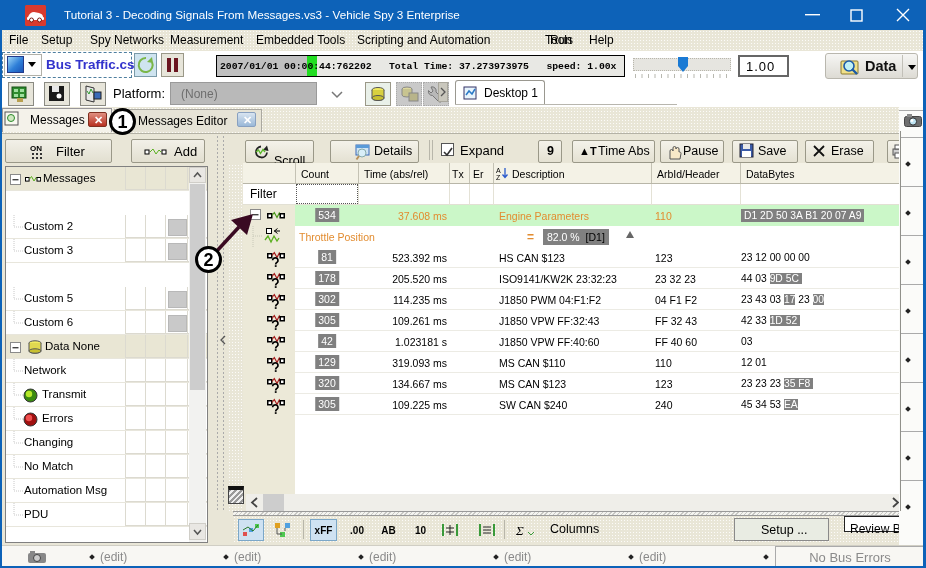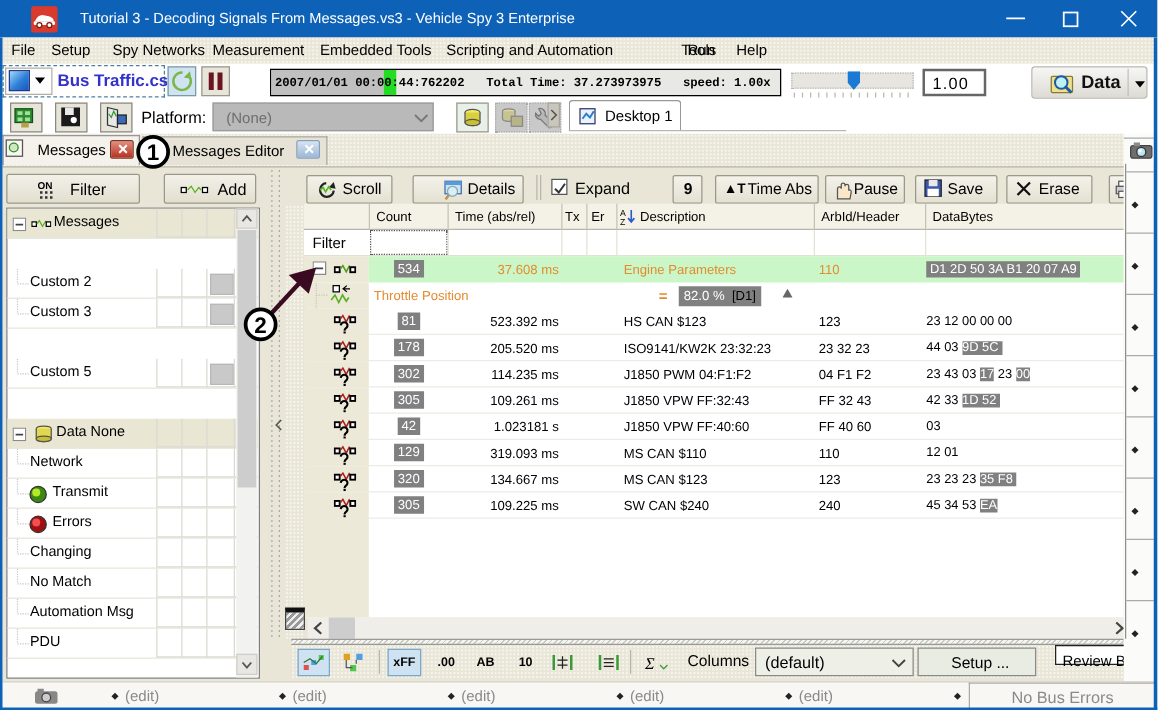--- a/index.html
+++ b/index.html
@@ -28,21 +28,21 @@
 #sliderhandle{left:678px;top:57px;width:10px;height:15px;}
 #speedbox{left:738px;top:55px;width:51px;height:22px;border:2px solid #666;background:#fff;font-size:13px;padding:2px 0 0 6px;letter-spacing:1px;}
 #databtn{left:825px;top:53px;width:93px;height:26px;background:linear-gradient(#f6f6f4,#dddbd4);border:1px solid #b9b7ae;border-radius:3px;}
 #datatxt{left:39px;top:4px;font-size:14.5px;font-weight:bold;color:#111;}
 #dataarrow{left:82px;top:11px;width:0;height:0;border-left:4px solid transparent;border-right:4px solid transparent;border-top:5px solid #000;}
 
 #row2{left:0;top:80px;width:926px;height:27px;background:#fff;}
 .tbtn2{top:82px;width:26px;height:24px;border:1px solid #8a8a82;}
 .dbtn2{top:82px;width:26px;height:24px;border:1px dotted #aaa;background:#c9c9c9;}
 #platformlbl{left:113px;top:86px;font-size:13px;color:#000;}
-#platformdd{left:170px;top:82px;width:177px;height:23px;background:#b9b9b9;border:1px solid #9a9a9a;}
+#platformdd{left:170px;top:82px;width:147px;height:23px;background:#b9b9b9;border:1px solid #9a9a9a;}
 #nonetxt{left:10px;top:4px;font-size:12px;color:#6e6e6e;}
 #desktab{left:455px;top:80px;width:90px;height:25px;background:#fff;border:1px solid #9a9890;border-bottom:none;border-radius:3px 3px 0 0;}
 #desktabtxt{left:28px;top:5px;font-size:12px;color:#000;}
 #tabline{left:455px;top:104px;width:222px;height:1px;background:#b8b6ae;}
 
 #tabrow{left:0;top:107px;width:926px;height:26px;}
 #vtab1{left:2px;top:108px;width:110px;height:24px;background:#f4f2ea;border:1px solid #98969a;border-bottom:none;}
 #vtab2{left:114px;top:109px;width:148px;height:23px;background:#e6e3d6;border:1px solid #aaa8a0;border-bottom:none;}
 .closex{font-size:11px;font-weight:bold;color:#fff;text-align:center;line-height:14px;}
 #circ1{left:109px;top:108px;width:27px;height:27px;border:3px solid #000;border-radius:50%;background:#fff;z-index:30;font-weight:bold;font-size:18px;text-align:center;line-height:22px;color:#000;}
@@ -320,20 +320,32 @@
         <path d="M2 0 V12 H11" stroke="#c8c8c8" stroke-dasharray="1,1" fill="none"></path>
       </svg>
       <span class="ttxt" style="left:18px;">Custom 5</span>
       <span class="tgray" style="top:4px;"></span>
       <span class="tcol" style="left:119px;"></span>
       <span class="tcol" style="left:139px;"></span>
       <span class="tcol" style="left:159px;"></span>
       <span class="tcol" style="left:181px;"></span>
       <span style="position:absolute;left:119px;bottom:0;width:82px;height:1px;background:#dcdad0;"></span>
     </div>
+<div class="trow" style="top:144px;">
+      <svg class="abs" style="left:6px;top:0;" width="12" height="24">
+        <path d="M2 0 V12 H11" stroke="#c8c8c8" stroke-dasharray="1,1" fill="none"></path>
+      </svg>
+      <span class="ttxt" style="left:18px;">Custom 6</span>
+      <span class="tgray" style="top:4px;"></span>
+      <span class="tcol" style="left:119px;"></span>
+      <span class="tcol" style="left:139px;"></span>
+      <span class="tcol" style="left:159px;"></span>
+      <span class="tcol" style="left:181px;"></span>
+      <span style="position:absolute;left:119px;bottom:0;width:82px;height:1px;background:#dcdad0;"></span>
+    </div>
 <div class="trow thead" style="top:168px;">
       <svg class="abs" style="left:4px;top:7px;" width="11" height="11">
         <rect x="0.5" y="0.5" width="10" height="10" fill="#fff" stroke="#8a8a8a"></rect>
         <rect x="2.5" y="5" width="6" height="1.4" fill="#444"></rect>
       </svg>
       <svg class="abs" style="left:21px;top:4px;" width="16" height="16">
         <ellipse cx="8" cy="4" rx="6" ry="2.2" fill="#f0ea60" stroke="#555"></ellipse>
         <path d="M2 4 L2 12 A6 2.2 0 0 0 14 12 L14 4" fill="#e0d850" stroke="#555"></path>
         <ellipse cx="8" cy="12" rx="6" ry="2.2" fill="#c8c030" stroke="#555"></ellipse>
       </svg>
@@ -447,21 +459,21 @@
 
 <div class="abs" style="left:243px;top:163px;width:656px;height:331px;background:#fff;border-left:1px solid #c0beb0;"></div>
 <div class="abs" style="left:243px;top:415px;width:52px;height:79px;background:#ece9d8;"></div>
 <div class="abs" id="gridtoolbar">
 <div class="gbtn" style="left:2px;width:69px;">
       <svg class="abs" style="left:6px;top:3px;" width="20" height="16">
         <path d="M9 2.5 A5.5 5.5 0 1 0 15 8.5" fill="none" stroke="#222" stroke-width="1.8"></path>
         <path d="M15 1.5 l1.5 5.5 -5.5 -1 z" fill="#222"></path>
         <path d="M4 8 l2.5 -2 2 3.5 2.5 -4 2 2.5" stroke="#5ab82a" fill="none" stroke-width="1.4"></path>
       </svg>
-      <span class="abs" style="left:28px;top:3px;">Scroll</span>
+      <span class="abs" style="left:28px;top:13px;">Scroll</span>
     </div>
 <div class="gbtn" style="left:87px;width:89px;">
       <svg class="abs" style="left:22px;top:2px;" width="19" height="19">
         <rect x="3" y="2" width="13" height="10" fill="#cfe4f4" stroke="#3a6ab8"></rect>
         <rect x="3" y="2" width="13" height="3" fill="#5a9ad8"></rect>
         <circle cx="9" cy="10" r="4" fill="#d8eef8" stroke="#8aa"></circle>
         <path d="M6 13 L3.5 16.5" stroke="#b8915a" stroke-width="2"></path>
       </svg>
       <span class="abs" style="left:43px;top:3px;">Details</span>
     </div>
@@ -736,26 +748,20 @@
 <div class="bbtn" style="left:242px;width:24px;"><svg width="22" height="20">
         <path d="M4 4 V16 M18 4 V16" stroke="#3a9a3a" stroke-width="2"></path>
         <path d="M7 7 h8 M7 10 h8 M7 13 h8" stroke="#222"></path>
       </svg></div>
 <span class="abs" style="left:271px;top:4px;width:1px;height:19px;background:#b8b6aa;"></span>
 <div class="bbtn" style="left:277px;width:28px;"><svg width="24" height="20">
         <text x="4" y="15" font-size="13" font-family="Liberation Serif" font-style="italic">Σ</text>
         <path d="M16 12 l3 3 3 -3" stroke="#3a9a3a" fill="none"></path>
       </svg></div>
 <span class="abs" style="left:317px;top:6px;font-size:12.5px;color:#000;">Columns</span>
-<div class="abs" style="left:371px;top:2px;width:127px;height:23px;background:#eef0e8;border:1px solid #8a8a8a;">
-      <span class="abs" style="left:7px;top:3px;font-size:13px;">(default)</span>
-      <svg class="abs" style="left:108px;top:8px;" width="12" height="8">
-        <path d="M1 1 L6 6 L11 1" stroke="#444" fill="none" stroke-width="1.5"></path>
-      </svg>
-    </div>
 <div class="abs" style="left:501px;top:2px;width:95px;height:23px;background:#e9ece3;border:1px solid #8a8a8a;">
       <span class="abs" style="left:26px;top:4px;font-size:12.5px;">Setup ...</span>
     </div>
 <div class="abs" style="left:611px;top:0px;width:57px;height:16px;background:#fff;border:1px solid #222;">
       <span class="abs" style="left:5px;top:5px;font-size:12px;white-space:nowrap;">Review B</span>
     </div>
 </div>
 <div class="abs" id="rstrip">
 <span class="abs" style="left:1px;top:24px;width:1px;height:380px;background:#90908a;"></span>
 <span class="abs" style="left:7px;top:55px;width:4px;height:4px;background:#222;transform:rotate(45deg);"></span>

